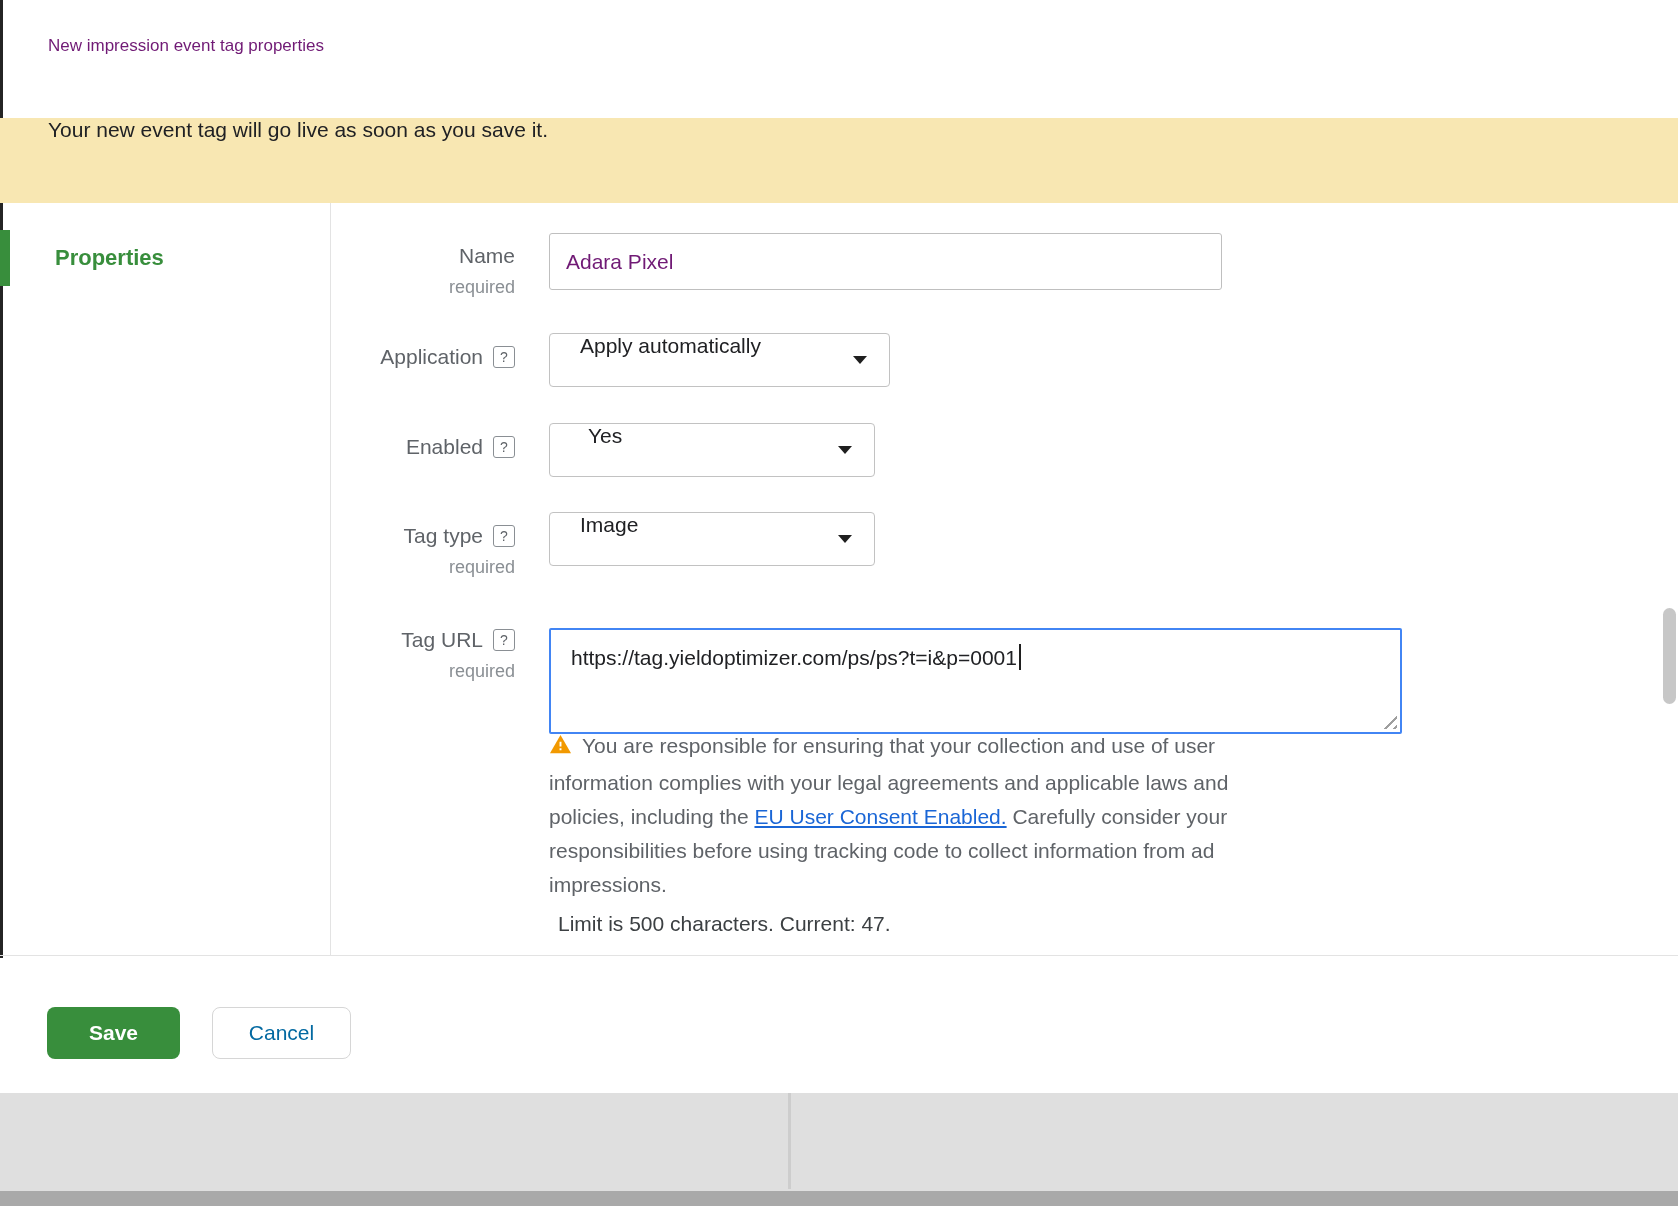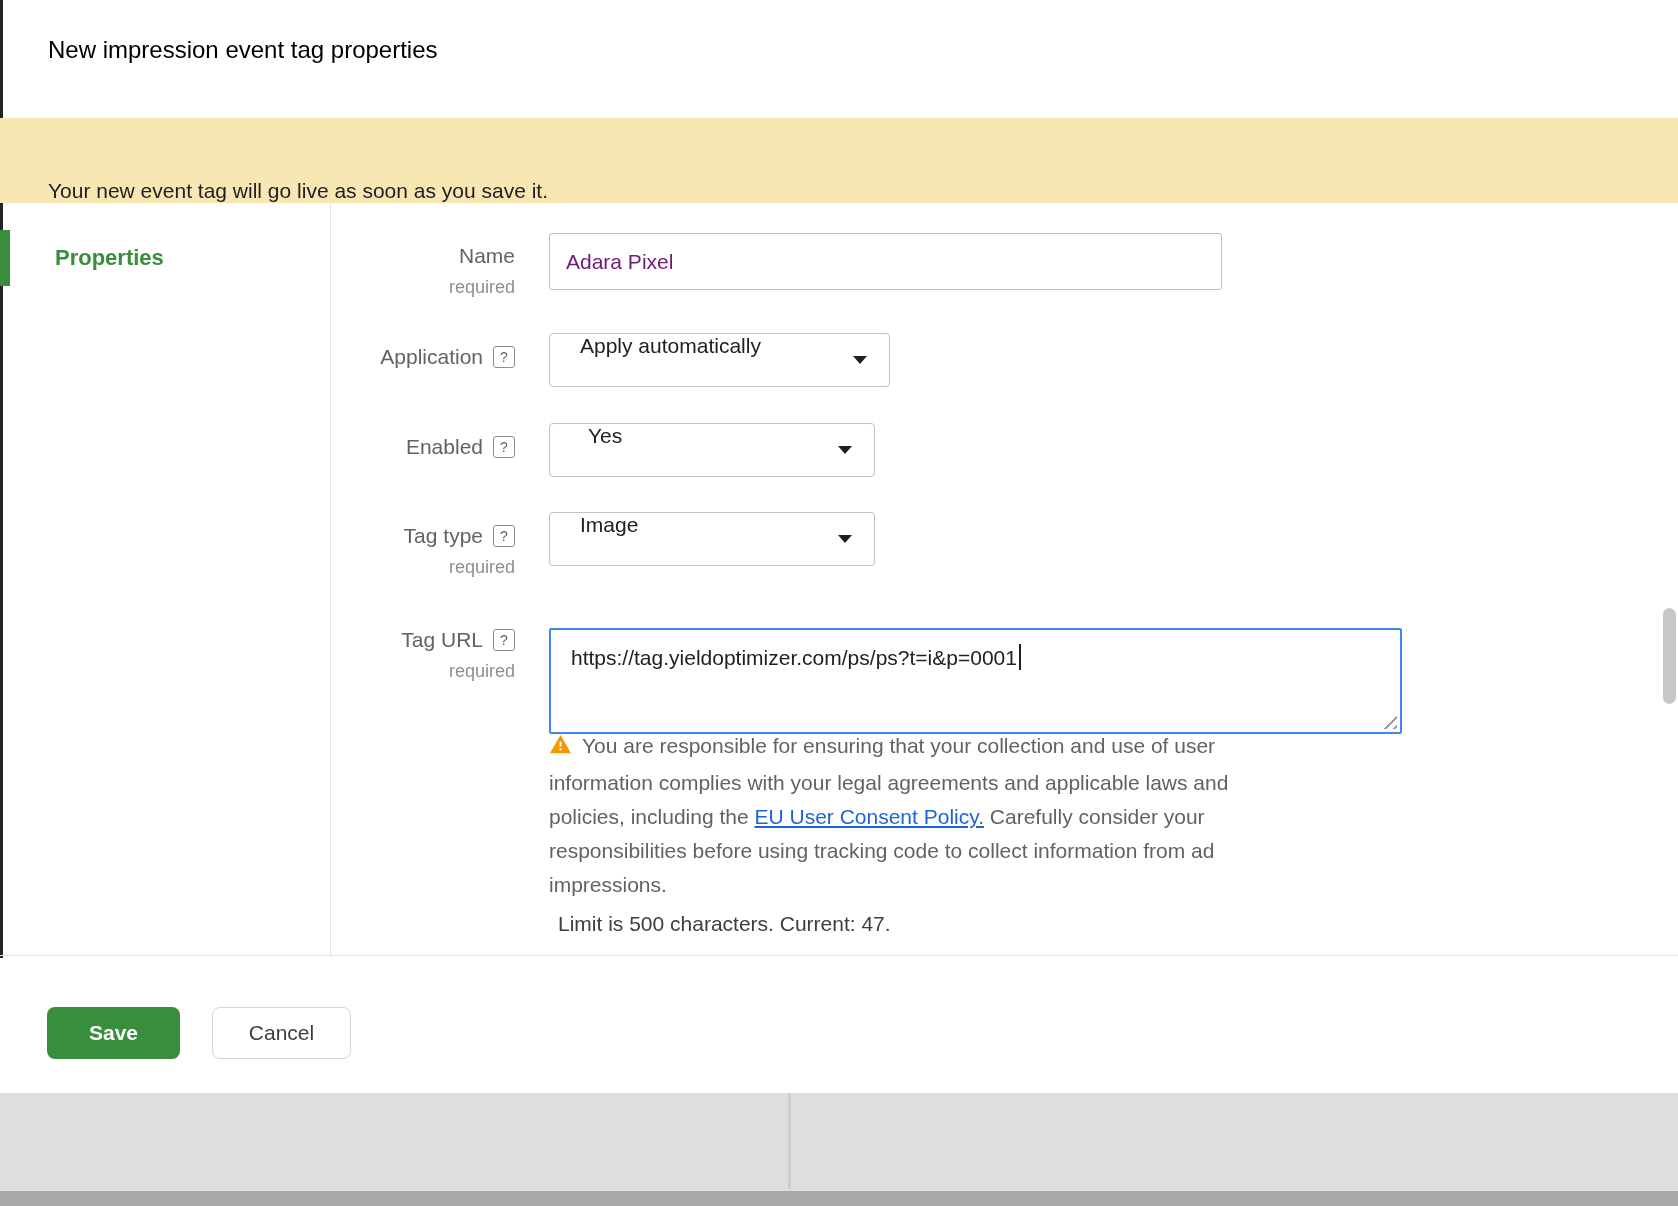--- a/index.html
+++ b/index.html
@@ -3,22 +3,22 @@
 <meta charset="utf-8">
 <style>
   * { box-sizing: border-box; }
   html,body { margin:0; padding:0; }
   body {
     width:1678px; height:1206px; position:relative; overflow:hidden;
     background:#ffffff; color:#202124;
     font-family:"Liberation Sans", sans-serif;
   }
   .left-edge { position:absolute; left:0; top:0; width:3px; height:958px; background:#242424; }
-  .dialog-title { position:absolute; left:48px; top:36px; font-size:24px; font-weight:400; color:#000000; }
-  .banner { position:absolute; left:0; top:118px; width:1678px; height:85px; background:#F8E7B2; display:flex; align-items:flex-end; }
+  .dialog-title { position:absolute; left:48px; top:36px; font-size:17px; font-weight:400; color:#701a75; }
+  .banner { position:absolute; left:0; top:118px; width:1678px; height:85px; background:#F8E7B2; display:flex; align-items:flex-start; }
   .banner-text { margin-left:48px; font-size:21px; color:#202124; }
 
   .sidebar-divider { position:absolute; left:330px; top:203px; width:1px; height:752px; background:#E3E3E3; }
   .active-indicator { position:absolute; left:0; top:230px; width:10px; height:56px; background:#388E3C; }
   .sidebar-item { position:absolute; left:55px; top:245px; font-size:22px; font-weight:700; color:#388E3C; cursor:pointer; }
 
   .field-label { position:absolute; left:330px; width:185px; text-align:right; color:#5F6368; font-size:21px; }
   .label-line { display:flex; justify-content:flex-end; align-items:center; gap:10px;padding-left:11px; }
   .help-box {
     width:22px; height:22px; border:1.5px solid #8A8F94; border-radius:3px;
@@ -65,21 +65,21 @@
   .warning { position:absolute; left:549px; top:729px; width:750px; font-size:21px; line-height:34px; color:#5F6368; }
   .warn-icon { display:inline-block; vertical-align:-3px; margin-right:10px; }
   .eu-link { color:#1A66D6; text-decoration:underline; cursor:pointer; }
 
   .char-limit { position:absolute; left:558px; top:912px; font-size:21px; color:#3C4043; }
 
   .footer-divider { position:absolute; left:0; top:955px; width:1678px; height:1px; background:#E3E3E3; }
 
   .btn { position:absolute; top:1007px; height:52px; border-radius:8px; font-size:21px; cursor:pointer; font-family:"Liberation Sans", sans-serif; }
   .btn-save { left:47px; width:133px; background:#388E3C; color:#ffffff; border:none; font-weight:700; }
-  .btn-cancel { left:212px; width:139px; background:#ffffff; color:#404040; border:1px solid #D6D6D6; font-weight:500; }
+  .btn-cancel { left:212px; width:139px; background:#ffffff; color:#0369a1; border:1px solid #D6D6D6; font-weight:500; }
 
   .bottom-area { position:absolute; left:0; top:1093px; width:1678px; height:113px; background:#DFDFDF; }
   .bottom-divider { position:absolute; left:788px; top:0; width:3px; height:96px; background:#CDCDCD; }
   .bottom-strip { position:absolute; left:0; bottom:0; width:1678px; height:15px; background:#A9A9A9; }
 
   .scroll-thumb { position:absolute; right:2px; top:608px; width:13px; height:96px; background:#C7C7C7; border-radius:7px; cursor:grab; }
 </style>
 </head>
 <body>
 
@@ -148,21 +148,21 @@
   <span>https://tag.yieldoptimizer.com/ps/ps?t=i&amp;p=0001</span><span class="text-cursor"></span>
   <span class="resize-handle"></span>
 </div>
 
 <div class="warning">
   <span class="warn-icon">
     <svg width="23" height="23" viewBox="0 0 24 24">
       <path fill="#F29900" d="M1 21h22L12 2 1 21z"></path>
       <path fill="#ffffff" d="M13 18h-2v-2h2v2zm0-4h-2v-5h2v5z"></path>
     </svg>
-  </span><span>You are responsible for ensuring that your collection and use of user information complies with your legal agreements and applicable laws and policies, including the </span><a class="eu-link">EU User Consent Policy.</a><span> Carefully consider your responsibilities before using tracking code to collect information from ad impressions.</span>
+  </span><span>You are responsible for ensuring that your collection and use of user information complies with your legal agreements and applicable laws and policies, including the </span><a class="eu-link">EU User Consent Enabled.</a><span> Carefully consider your responsibilities before using tracking code to collect information from ad impressions.</span>
 </div>
 
 <div class="char-limit">Limit is 500 characters. Current: 47.</div>
 
 <div class="footer-divider"></div>
 
 <button class="btn btn-save">Save</button>
 <button class="btn btn-cancel">Cancel</button>
 
 <div class="bottom-area">

